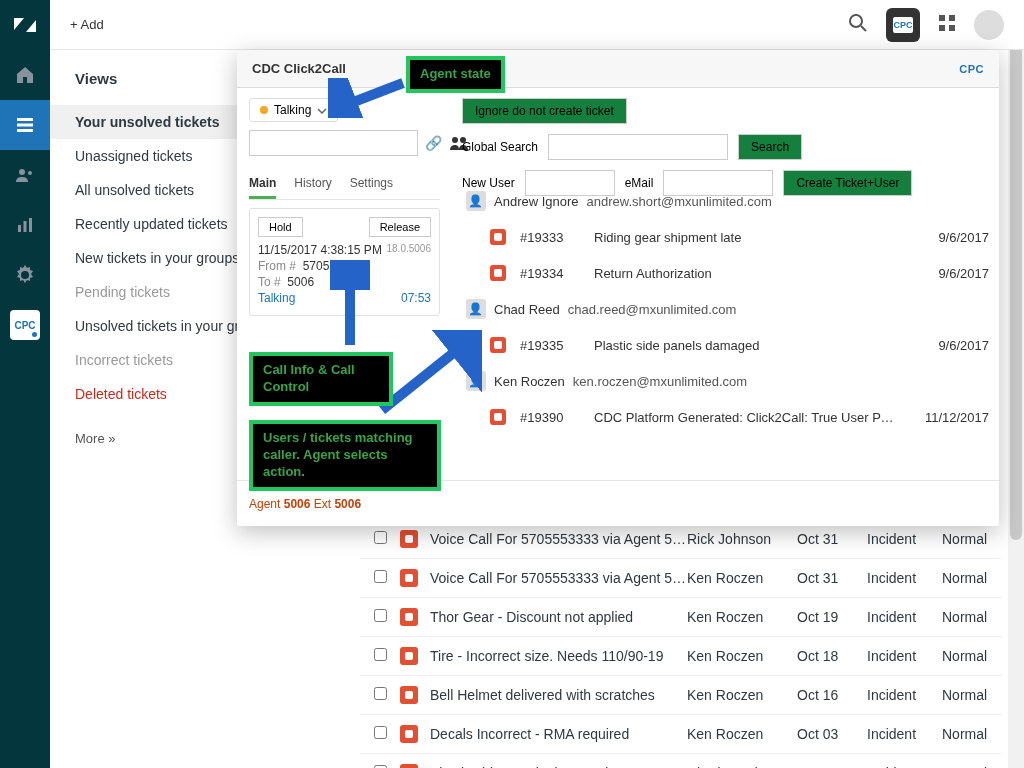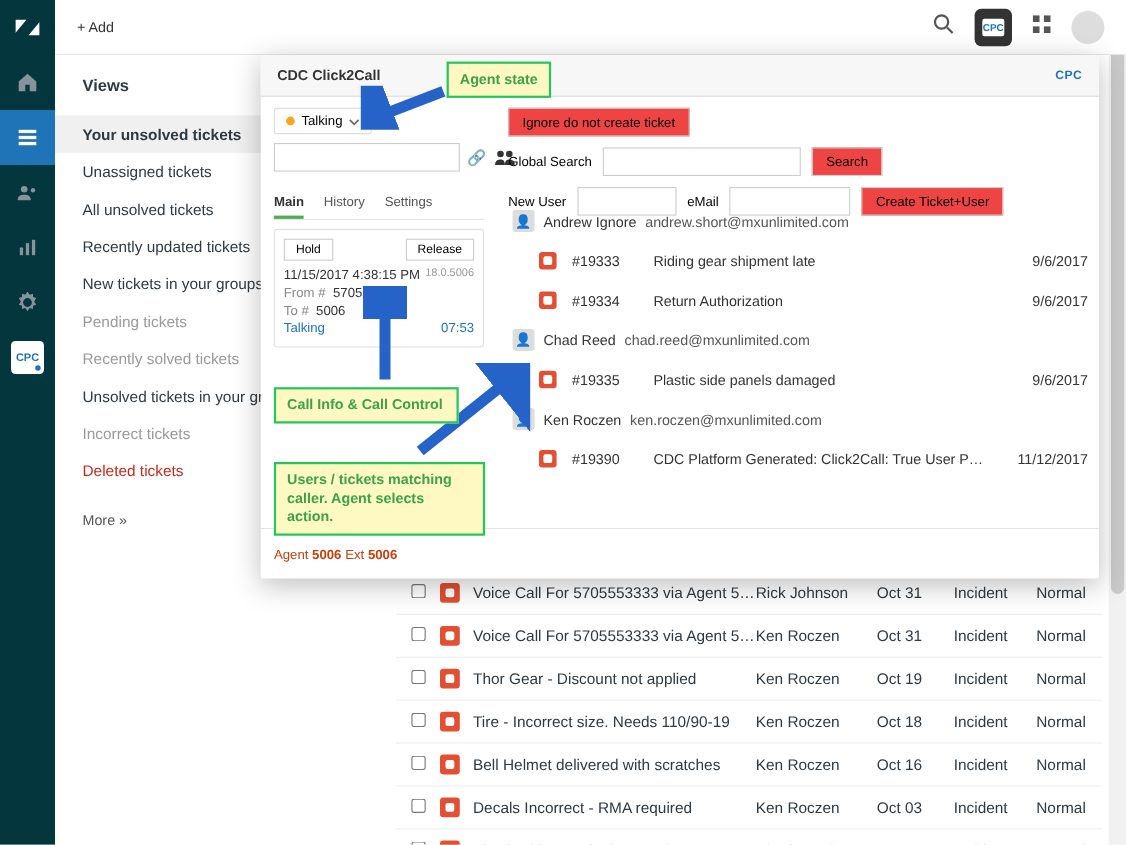--- a/index.html
+++ b/index.html
@@ -61,36 +61,36 @@
 
 .call-card { border: 1px solid #e0e0e0; border-radius: 3px; padding: 8px; font-size: 12px; color: #333; }
 .call-card .btns { display: flex; justify-content: space-between; margin-bottom: 6px; align-items: flex-end; }
 .call-card .mini-btn { border: 1px solid #ccc; background: #fff; font-size: 11px; padding: 3px 10px; cursor: pointer; }
 .call-card .line { display: flex; justify-content: space-between; margin: 2px 0; }
 .call-card .label { color: #888; }
 .call-card .talking { color: #1F73B7; }
 
 .popup-right { flex: 1; padding: 10px 6px 10px 10px; position: relative; overflow: hidden; }
 .popup-right .controls-row { display: flex; align-items: center; gap: 10px; font-size: 12px; margin-bottom: 10px; }
-.popup-right .controls-row button { border: 1px solid #ccc; background: #ef4444; padding: 5px 12px; font-size: 12px; cursor: pointer; }
+.popup-right .controls-row button { border: 1px solid #ccc; background: #15803d; padding: 5px 12px; font-size: 12px; cursor: pointer; }
 .popup-right .controls-row input { height: 26px; border: 1px solid #ccc; padding: 0 6px; font-size: 12px; }
 .popup-right .results { position: absolute; top: 95px; left: 10px; right: 6px; bottom: 0; overflow-y: scroll; }
 .popup-right .user-head { display: flex; align-items: center; gap: 8px; font-size: 13px; color: #333; padding: 8px 4px; }
 .popup-right .user-head .uicon { width: 20px; height: 20px; background: #ddd; border-radius: 3px; display: flex; align-items: center; justify-content: center; font-size: 12px; color: #777; }
 .popup-right .ticket-line { display: flex; align-items: center; gap: 14px; font-size: 13px; padding: 10px 4px 10px 28px; color: #333; }
 .popup-right .ticket-line .badge2 { width: 16px; height: 16px; background: #E34F32; border-radius: 3px; position: relative; }
 .popup-right .ticket-line .badge2::after { content: ""; position: absolute; inset: 4px; background: #fff; border-radius: 2px; }
 .popup-right .ticket-line .num { width: 60px; }
 .popup-right .ticket-line .tsubj { flex: 1; white-space: nowrap; overflow: hidden; text-overflow: ellipsis; }
 .popup-right .ticket-line .tdate { width: 80px; text-align: right; }
 
 .popup-footer { height: 46px; border-top: 1px solid #e5e5e5; display: flex; align-items: center; padding: 0 12px; font-size: 12px; color: #c2410c; }
 
 
-.callout { position: absolute; border: 2px solid #22c55e; background: #fef9c3; color: #3BA24A; font-size: 13px; font-weight: 600; padding: 6px 10px; z-index: 20; line-height: 1.3; }
+.callout { position: absolute; border: 4px solid #22c55e; background: #000000; color: #3BA24A; font-size: 13px; font-weight: 600; padding: 6px 10px; z-index: 20; line-height: 1.3; }
 .arrow { position: absolute; z-index: 19; }
 .arrow svg { display: block; }
 
 
 .page-scroll { position: absolute; right: 0; top: 0; width: 16px; height: 768px; background: #f1f1f1; z-index: 1; }
 .page-scroll .thumb { position: absolute; left: 2px; right: 2px; top: 40px; height: 500px; background: #c9c9c9; border-radius: 6px; }
 </style>
 </head>
 <body>
 
@@ -156,21 +156,20 @@
 
 <div class="views-panel">
   <h3>Views</h3>
   <div id="views-list">
       <div class="view-item active">Your unsolved tickets</div>
       <div class="view-item ">Unassigned tickets</div>
       <div class="view-item ">All unsolved tickets</div>
       <div class="view-item ">Recently updated tickets</div>
       <div class="view-item ">New tickets in your groups</div>
       <div class="view-item muted">Pending tickets</div>
-      <div class="view-item muted">Recently solved tickets</div>
       <div class="view-item ">Unsolved tickets in your groups</div>
       <div class="view-item muted">Incorrect tickets</div>
       <div class="view-item deleted">Deleted tickets</div>
     </div>
   <div class="more">More »</div>
 </div>
 
 <div class="ticket-table">
   <div id="bg-rows">
       <div class="row">
@@ -351,21 +350,21 @@
           </div>
       </div>
     </div>
   </div>
   <div class="popup-footer">
     <span>Agent</span>&nbsp;<b>5006</b>&nbsp;<span>Ext</span>&nbsp;<b>5006</b>
   </div>
 </div>
 
 <div class="callout" style="left:406px; top:56px;">Agent state</div>
-<div class="callout" style="left:249px; top:352px; width:168px;">Call Info &amp; Call Control</div>
+<div class="callout" style="left:249px; top:352px; width:144px;">Call Info &amp; Call Control</div>
 <div class="callout" style="left:249px; top:420px; width:192px;">Users / tickets matching caller. Agent selects action.</div>
 
 <div class="arrow" style="left:328px; top:78px;">
   <svg width="80" height="40">
       <defs>
         <marker id="ah1" markerWidth="10" markerHeight="10" refX="2" refY="5" orient="auto">
           <path d="M0 0 L10 5 L0 10 Z" fill="#2563C9"></path>
         </marker>
       </defs>
       <line x1="75" y1="5" x2="10" y2="30" stroke="#2563C9" stroke-width="10" marker-end="url(#ah1)"></line>

